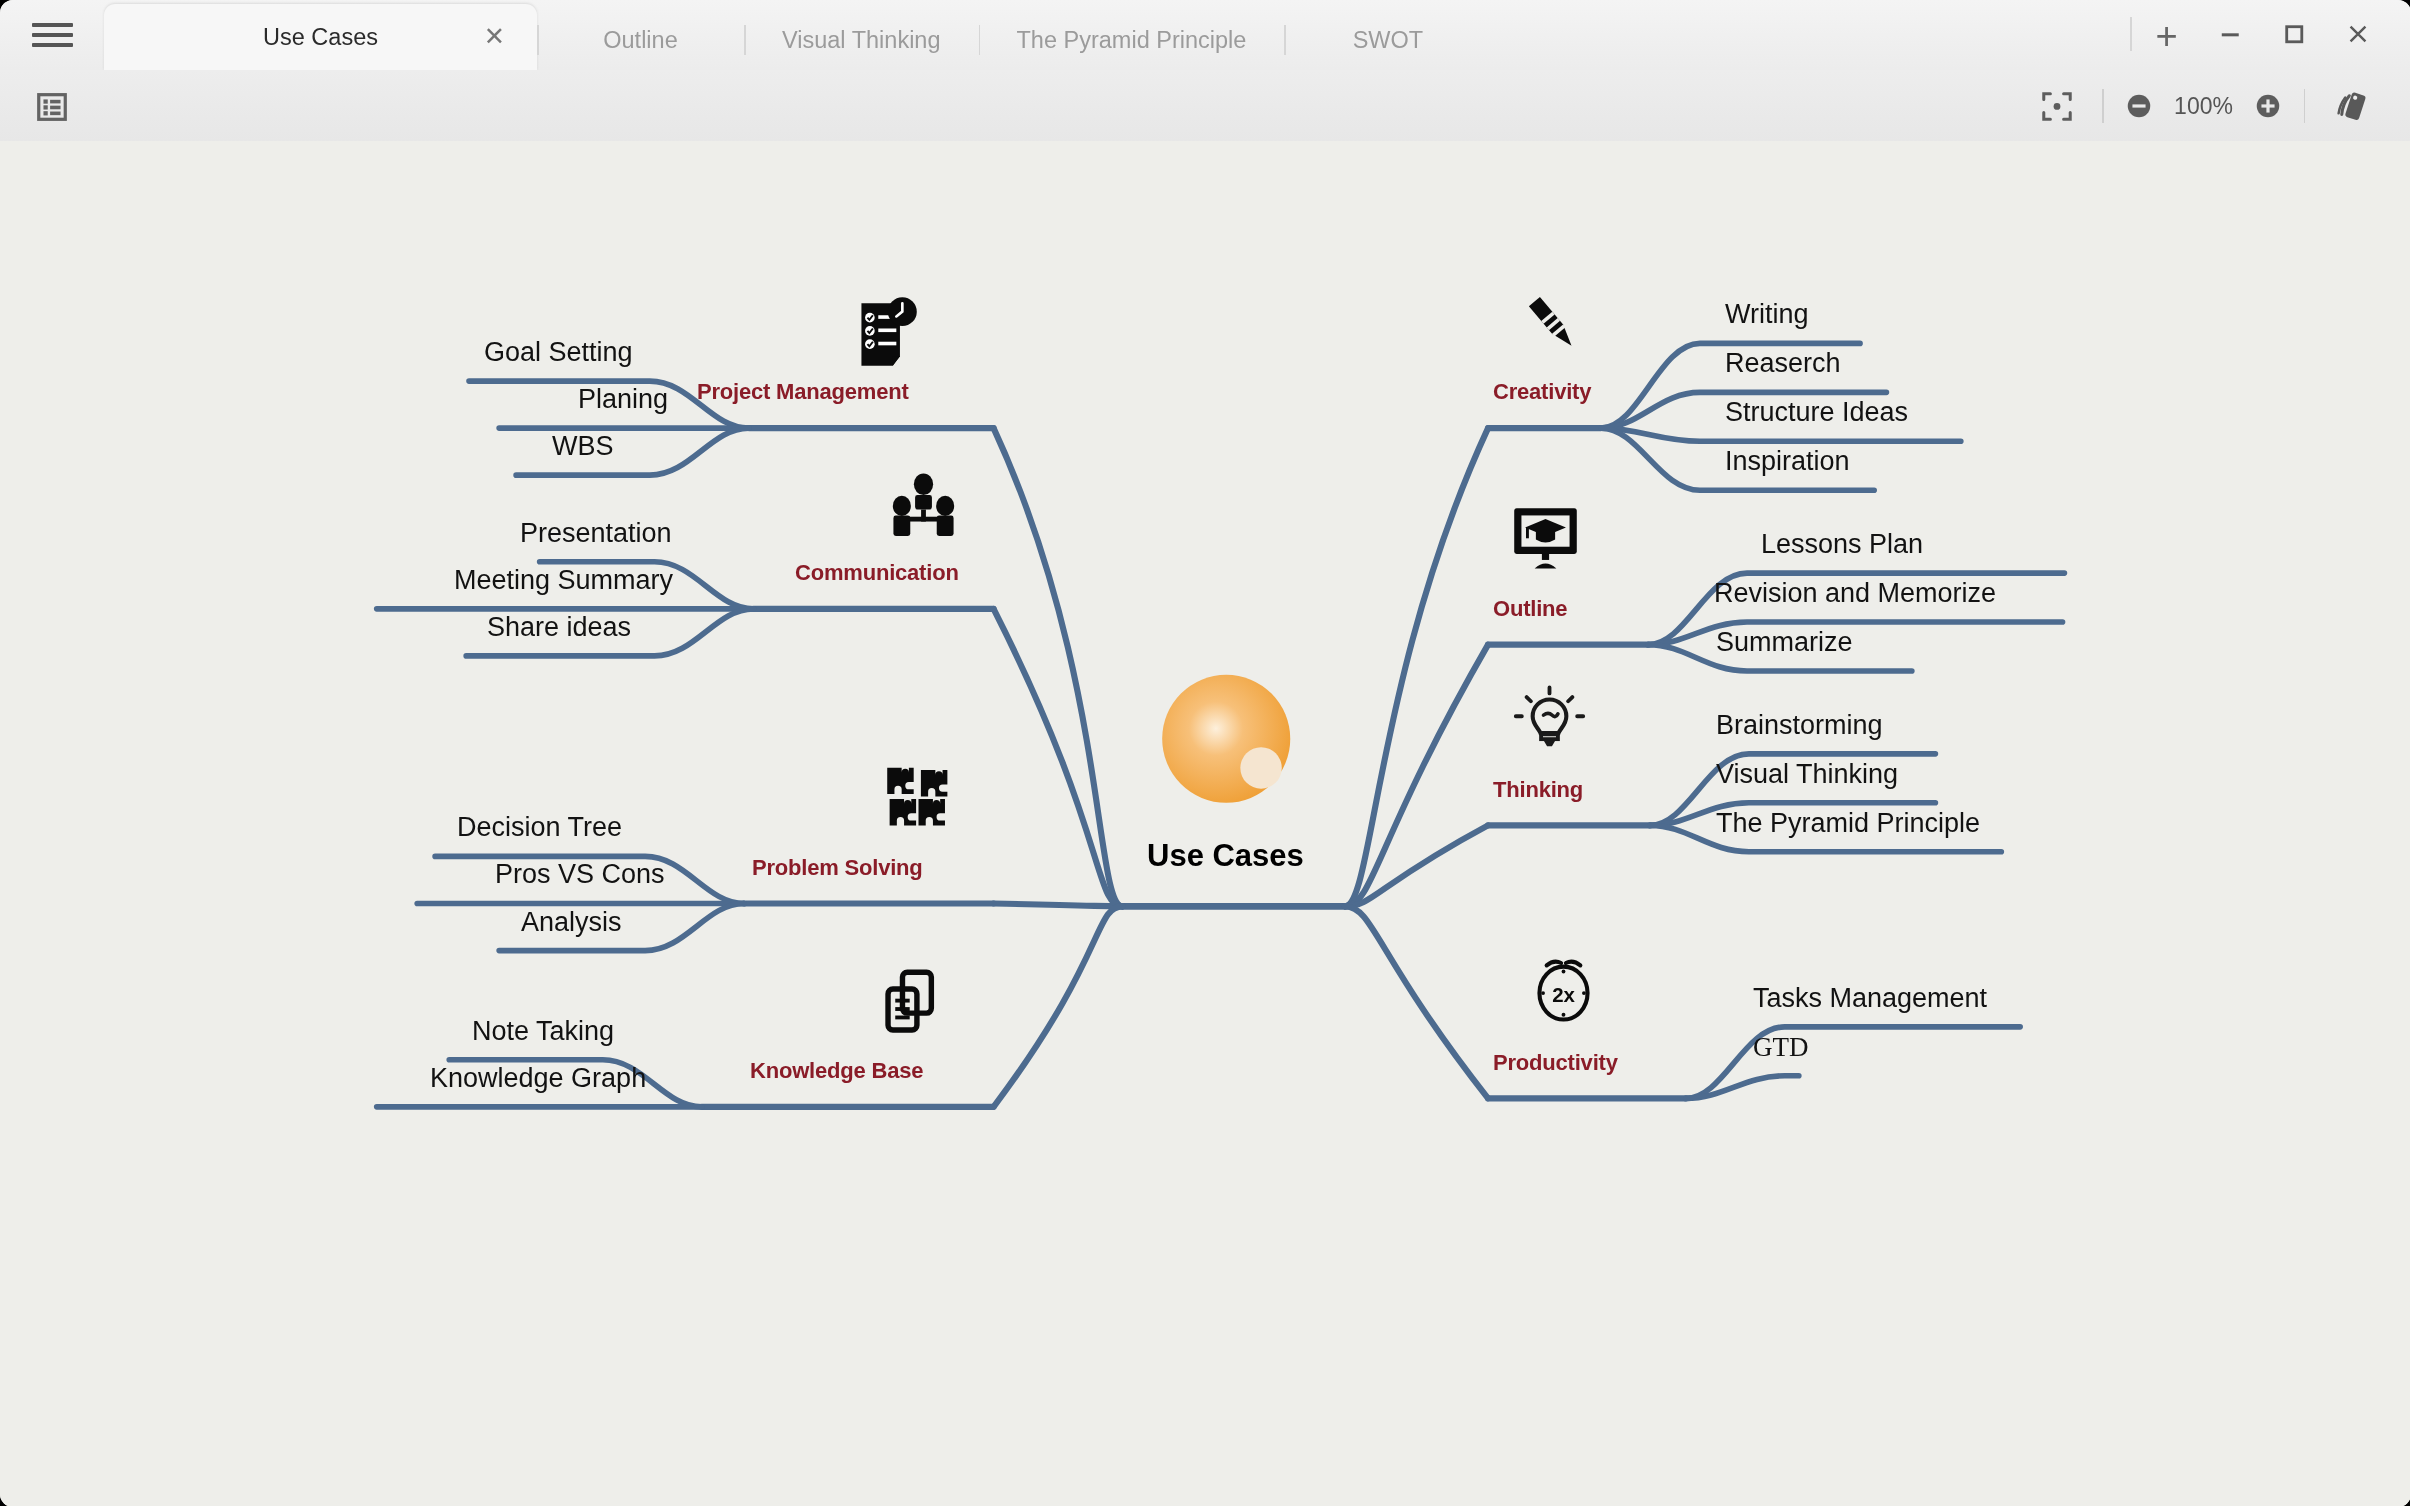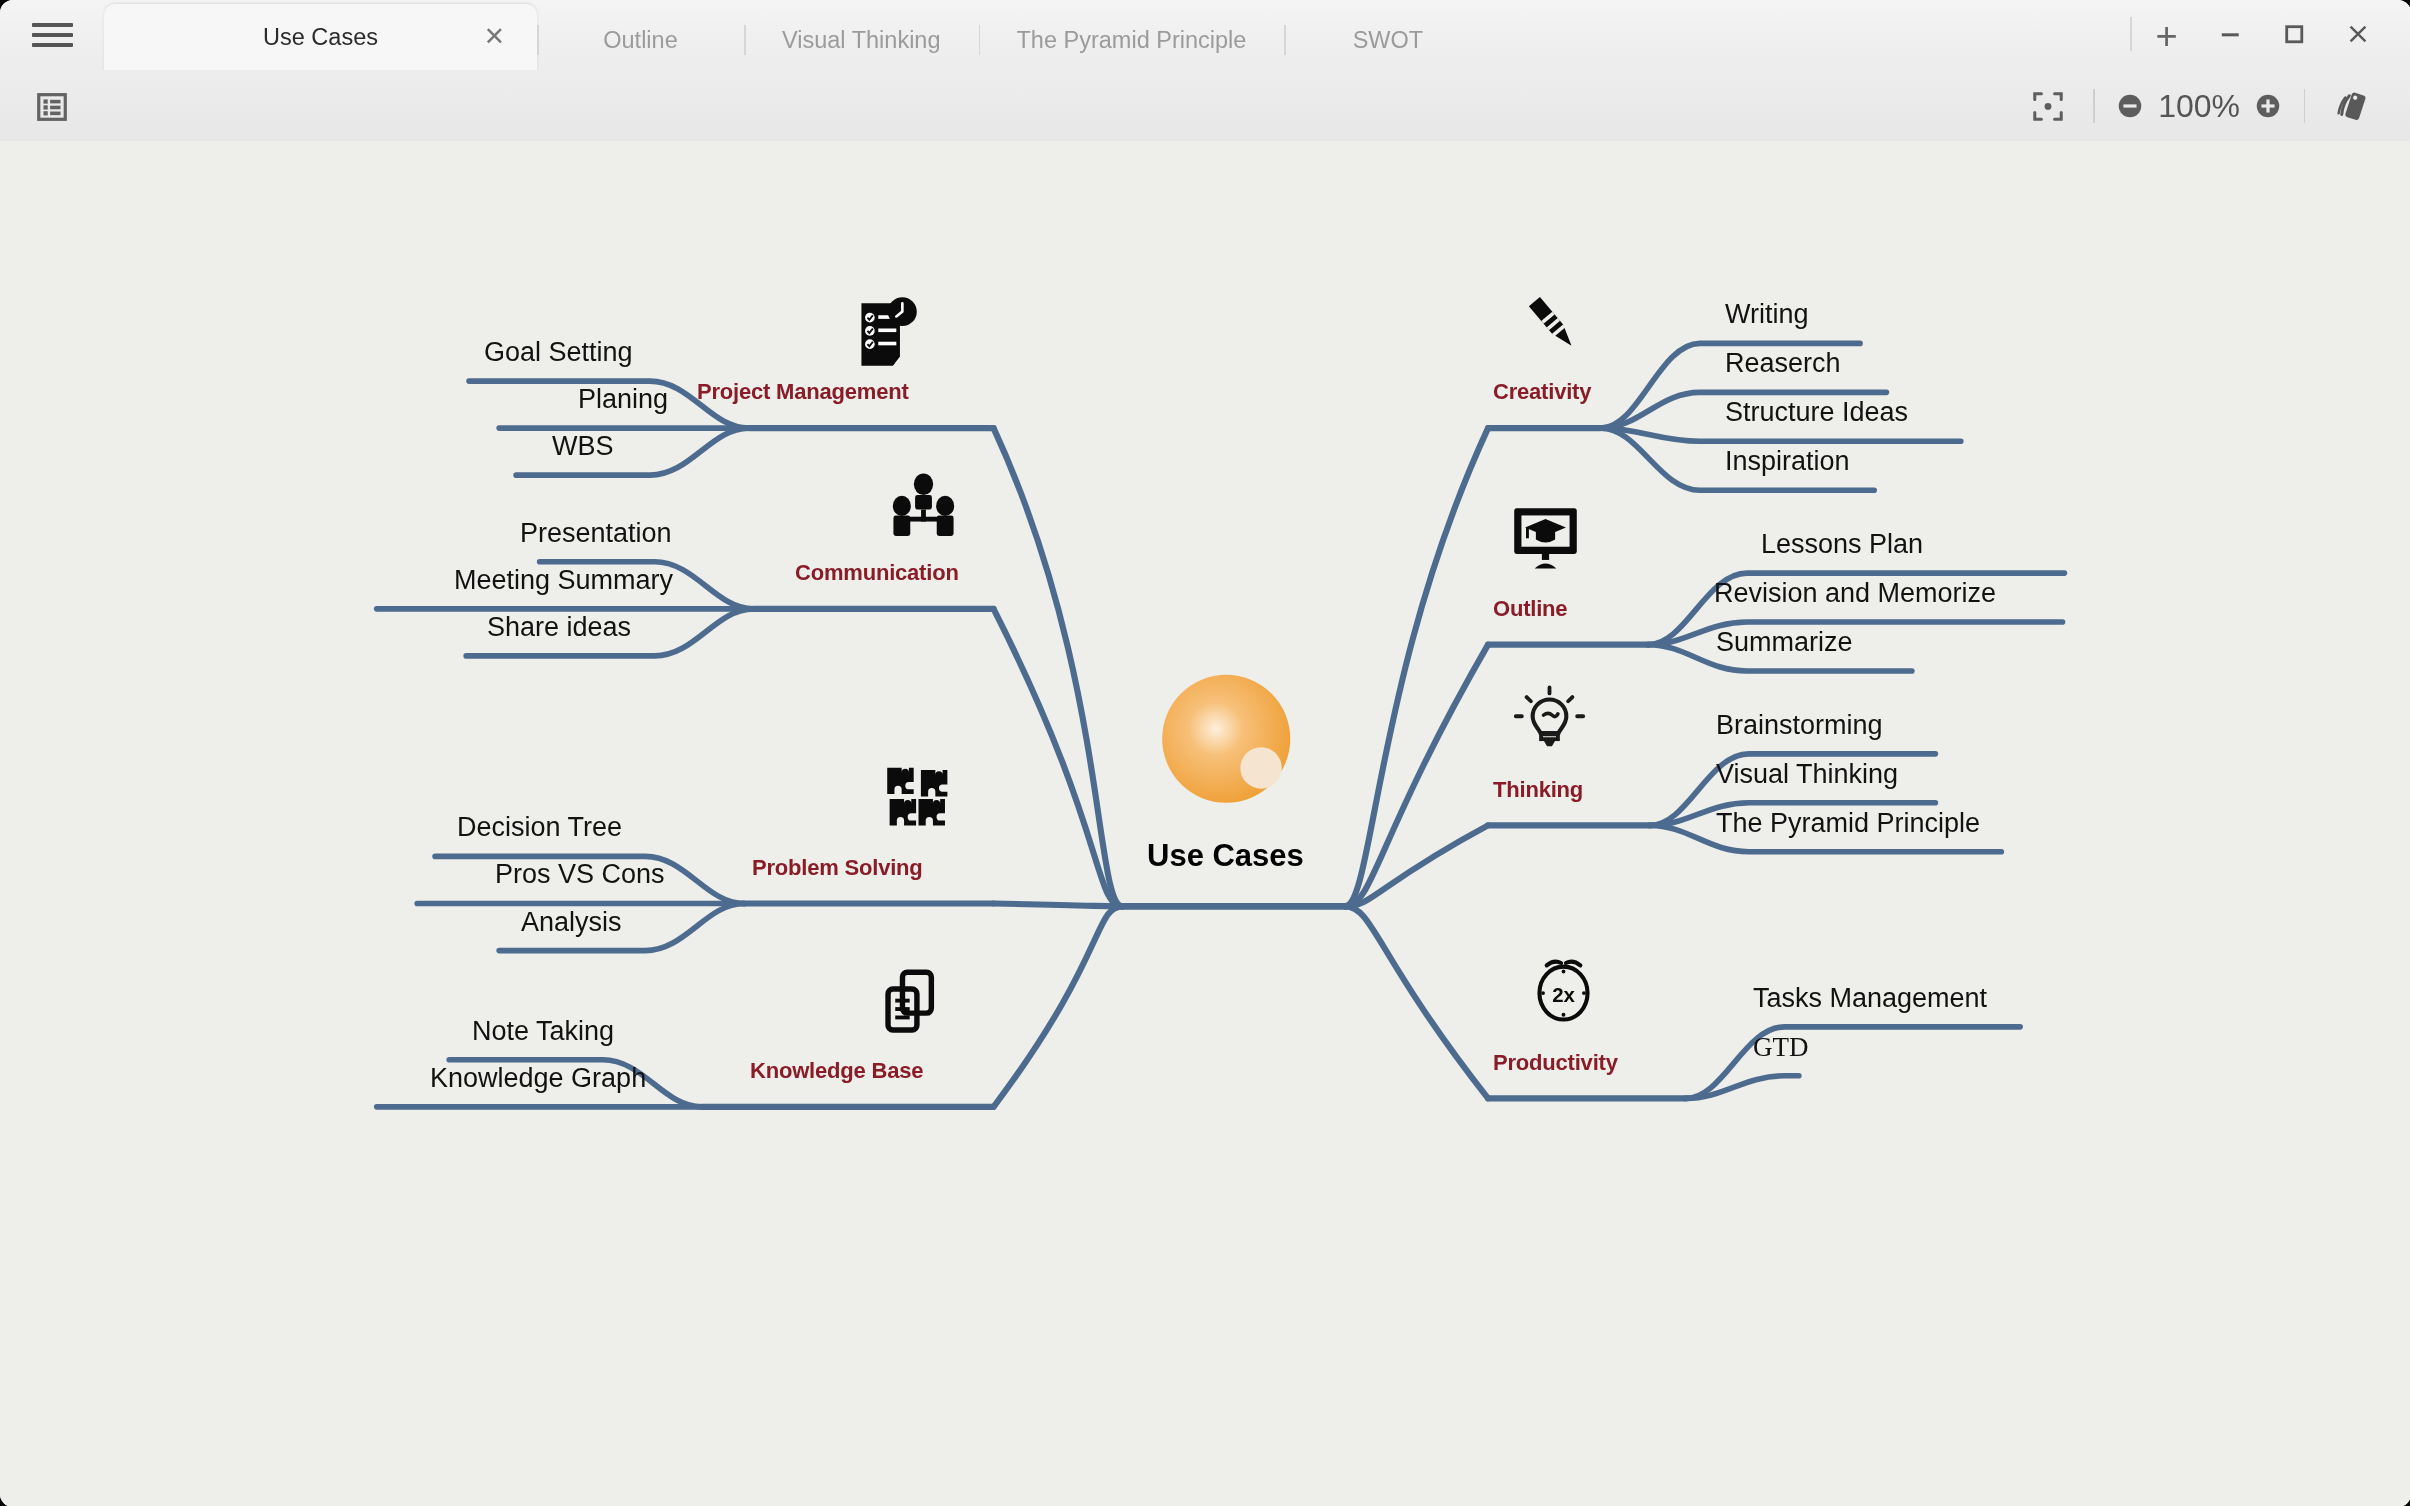--- a/index.html
+++ b/index.html
@@ -109,21 +109,21 @@
     height:72px;
     display:flex; align-items:center; gap:0;
   }
   .tb-item {
     display:flex; align-items:center; justify-content:center;
     cursor:pointer;
     padding:0 15px;
   }
   .tb-sep { width:1.9px; height:34px; background:#cfcfcf; margin:0 13px; }
   #zoomwrap { display:flex; align-items:center; gap:13px; padding:0 7.5px; }
-  #zoomlabel { font-size:32px; color:#555; min-width:73px; text-align:center; }
+  #zoomlabel { font-size:23px; color:#555; min-width:73px; text-align:center; }
 
   
   #canvas {
     position:absolute; top:141px; left:0;
     width:2411px; height:1365px;
     background:#eeeeea;
     overflow:hidden;
   }
   #map { position:absolute; top:0; left:0; width:2411px; height:1365px; }
 

